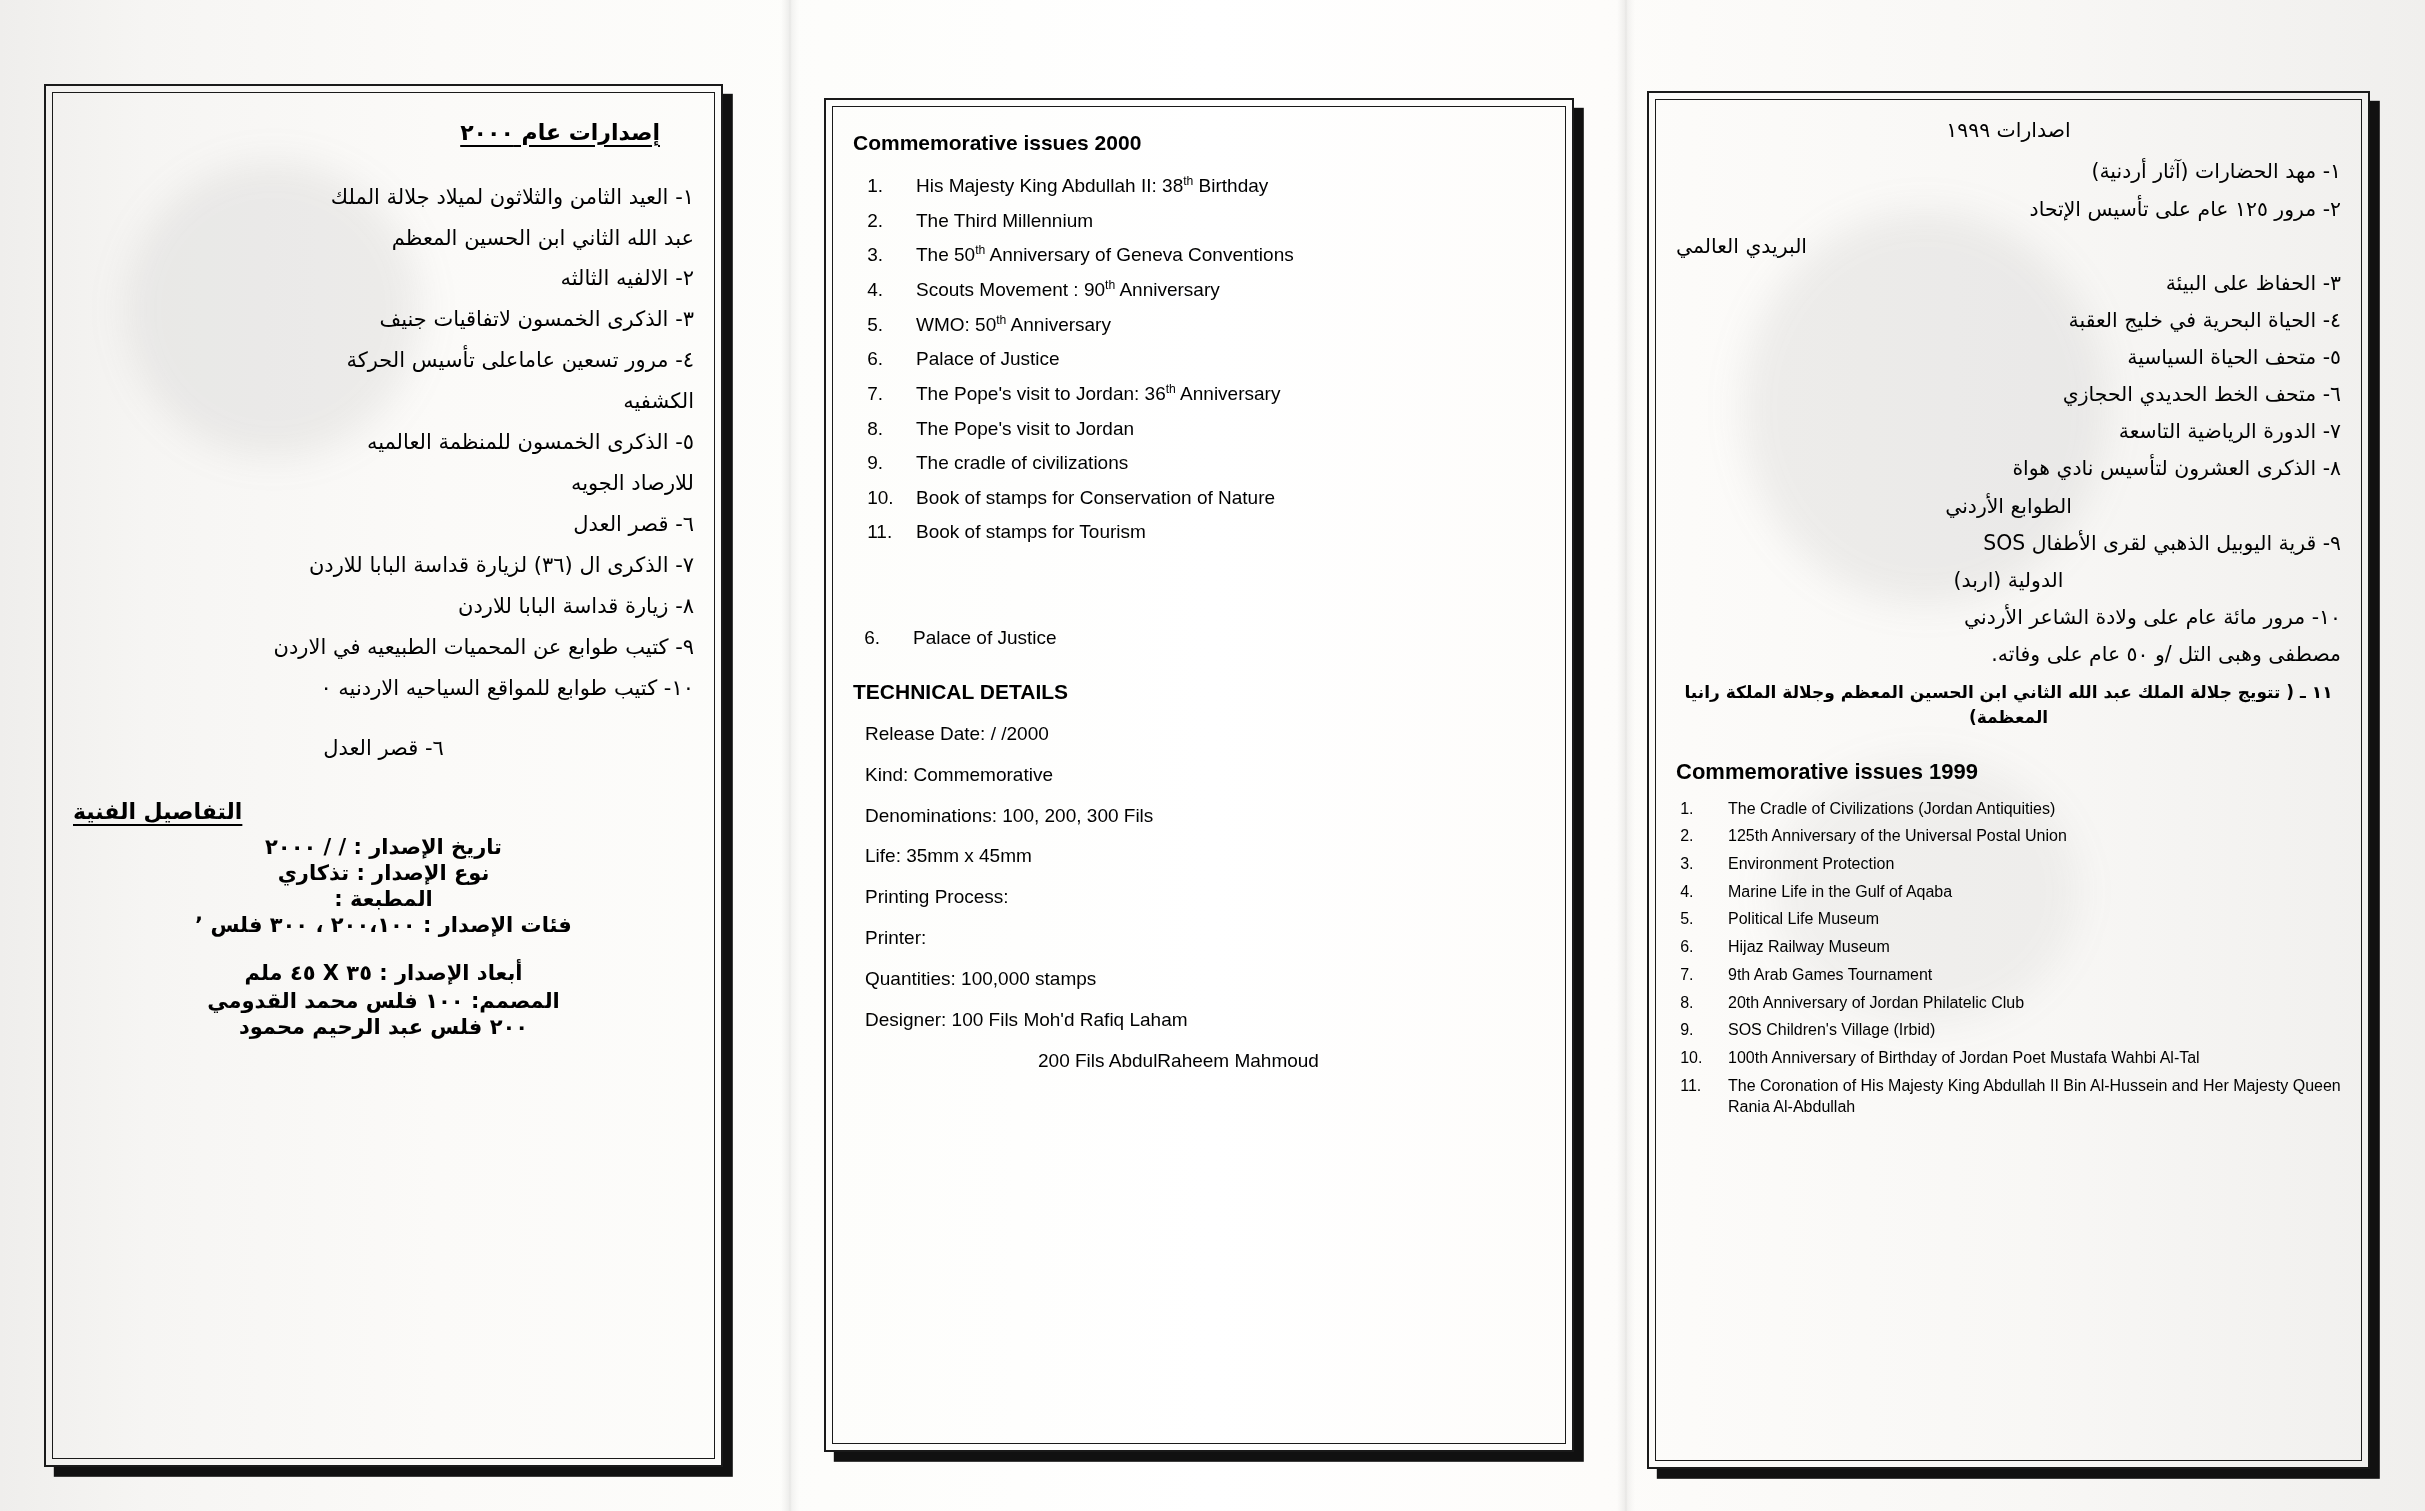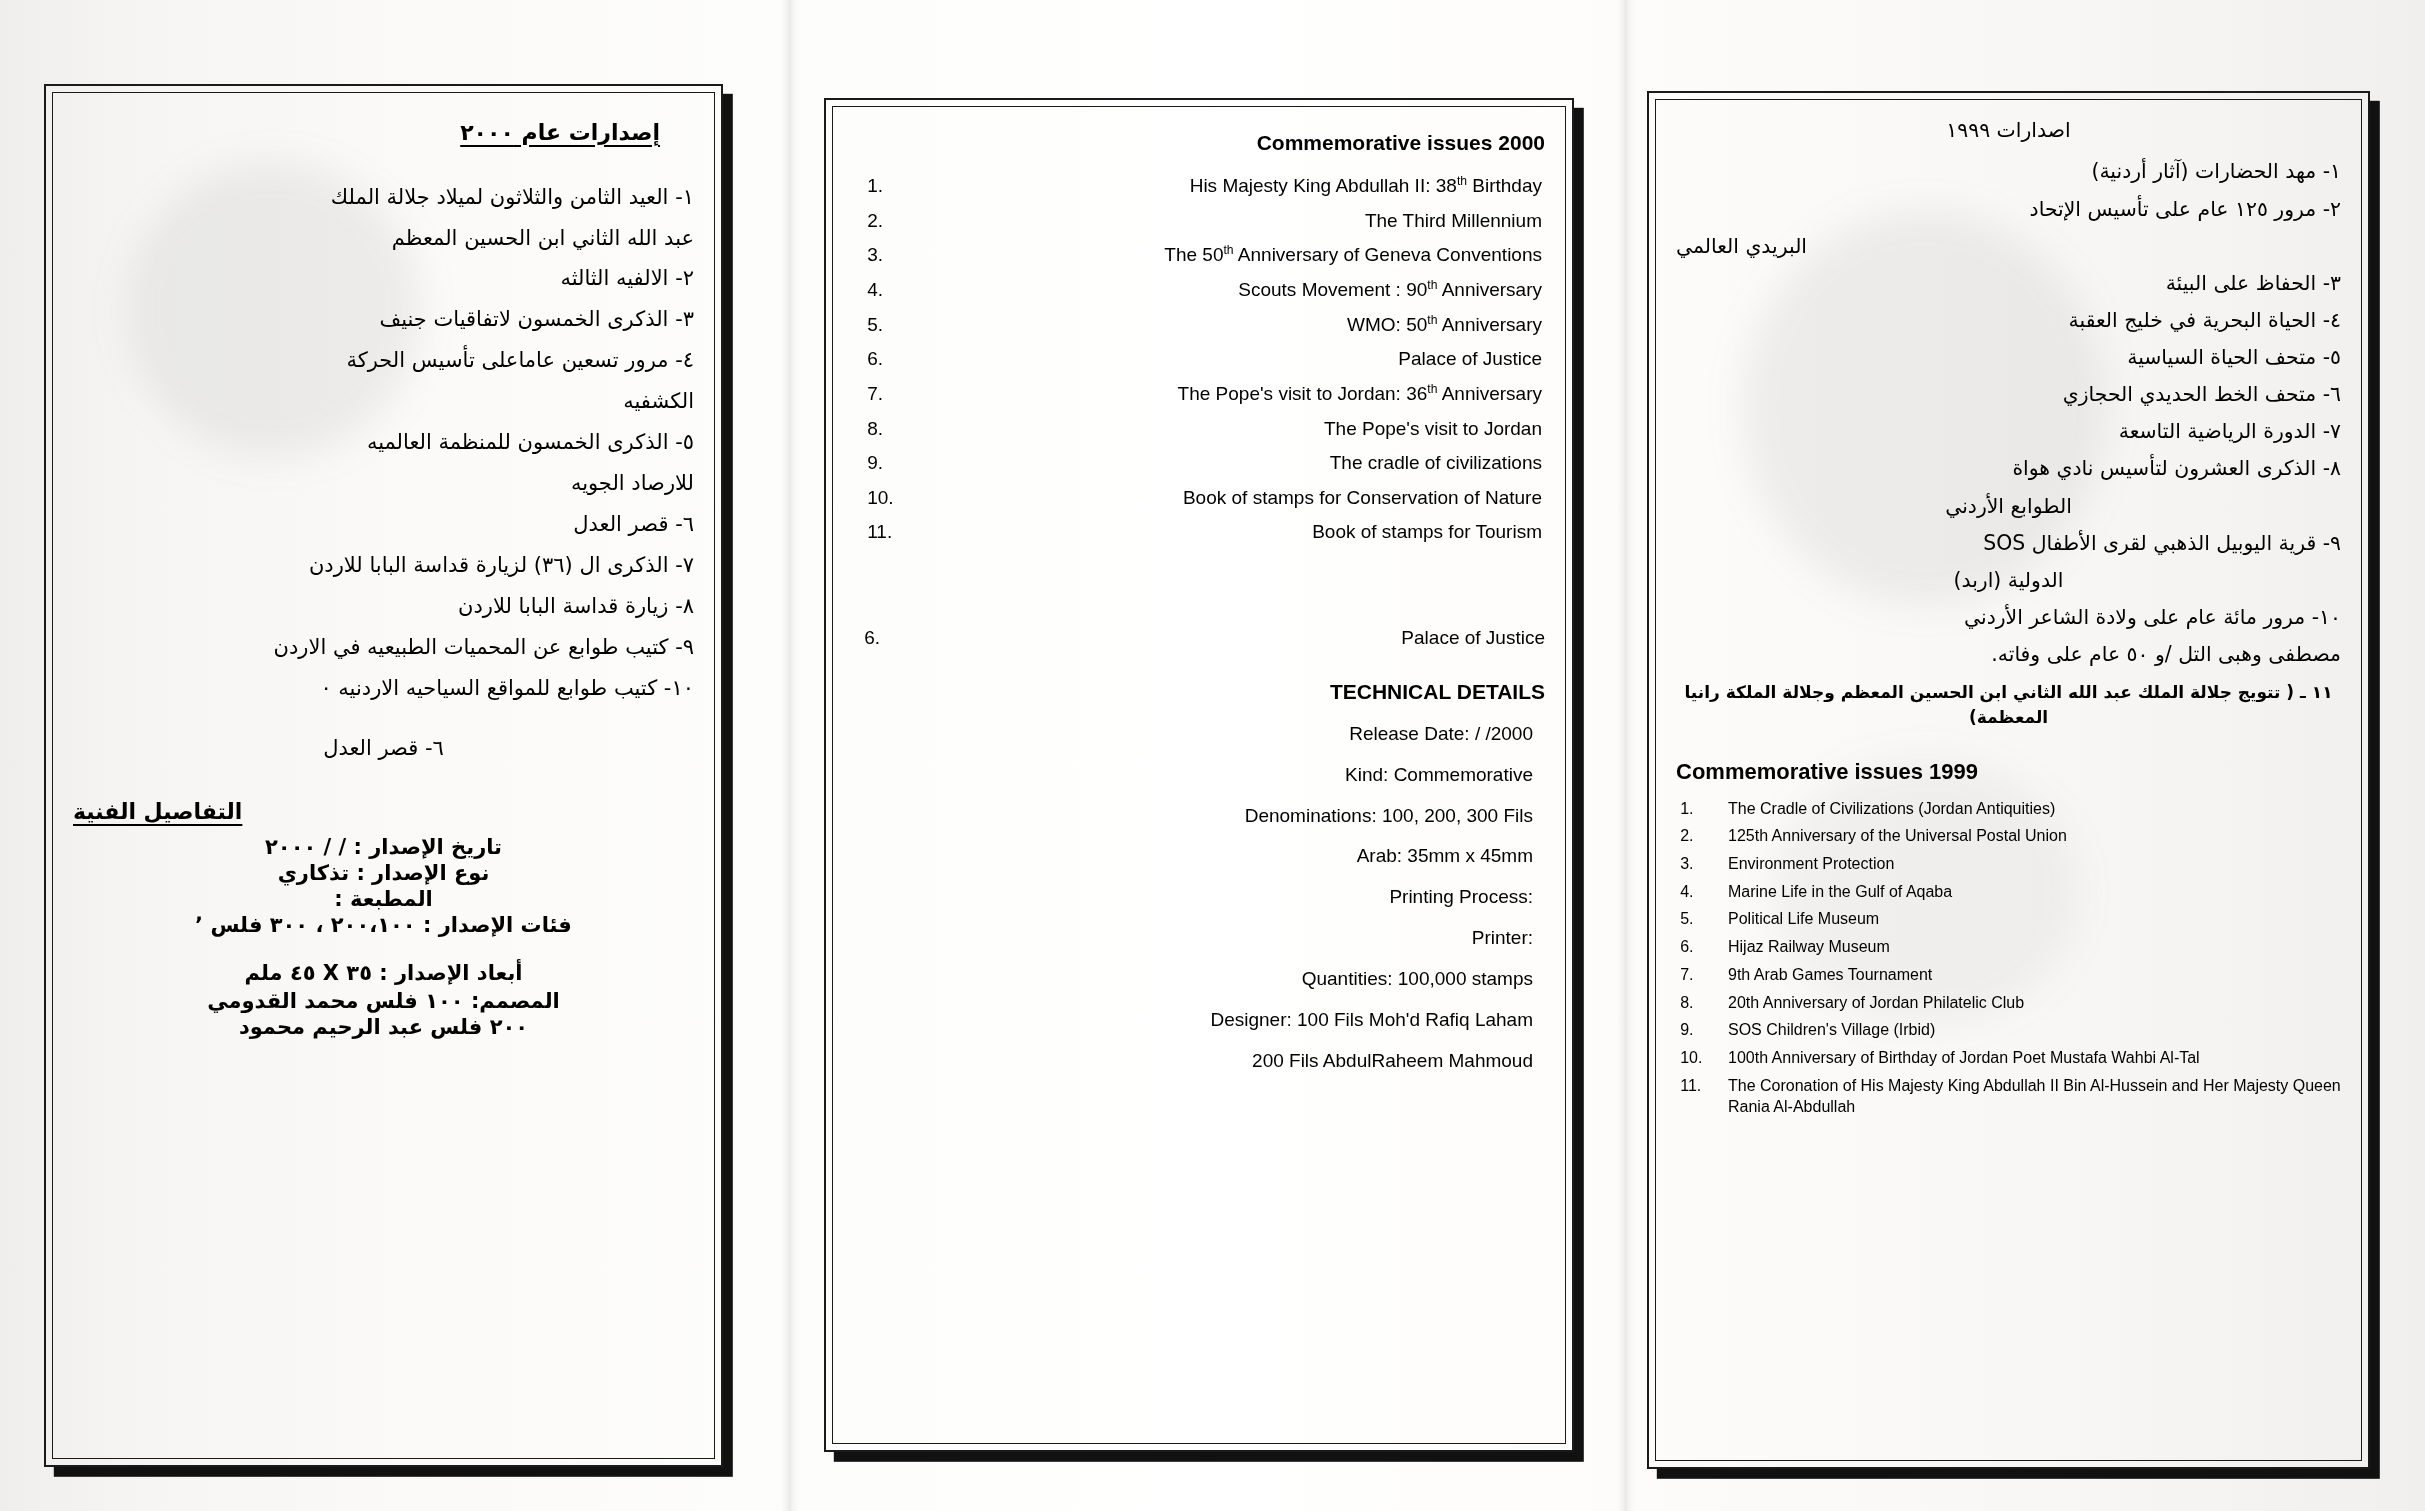--- a/index.html
+++ b/index.html
@@ -56,21 +56,21 @@
     border: 1.4px solid #1a1a1a;
     pointer-events: none;
   }
   .frame .inner {
     position: absolute;
     inset: 21px 27px 21px 27px;
     overflow: hidden;
   }
 
   .f1 { left: 44px;  top: 84px; right: 67px;  bottom: 44px; }
-  .f2 { left: 34px;  top: 98px; right: 45px;  bottom: 59px; text-align: right; }
+  .f2 { left: 34px;  top: 98px; right: 45px;  bottom: 59px; }
   .f3 { left: 28px;  top: 91px; right: 56px;  bottom: 42px; }
 
   
   .ar {
     direction: rtl;
     text-align: right;
     font-family: "DejaVu Sans", "Liberation Sans", sans-serif;
   }
   .ar-title {
     font-size: 22px;
@@ -297,21 +297,21 @@
       </ol>
 
       <div class="en-mid">Palace of Justice</div>
 
       <div class="tech-h">TECHNICAL DETAILS</div>
 
       <div>
         <p class="tech-line">Release Date:   /  /2000</p>
         <p class="tech-line">Kind: Commemorative</p>
         <p class="tech-line">Denominations: 100, 200, 300 Fils</p>
-        <p class="tech-line">Arab: 35mm x 45mm</p>
+        <p class="tech-line">Life: 35mm x 45mm</p>
         <p class="tech-line">Printing Process:</p>
         <p class="tech-line">Printer:</p>
         <p class="tech-line">Quantities: 100,000 stamps</p>
         <p class="tech-line">Designer:  100 Fils Moh'd Rafiq Laham</p>
         <p class="tech-line indent2">200 Fils AbdulRaheem Mahmoud</p>
       </div>
 
     </div>
   </div>
 </div>

